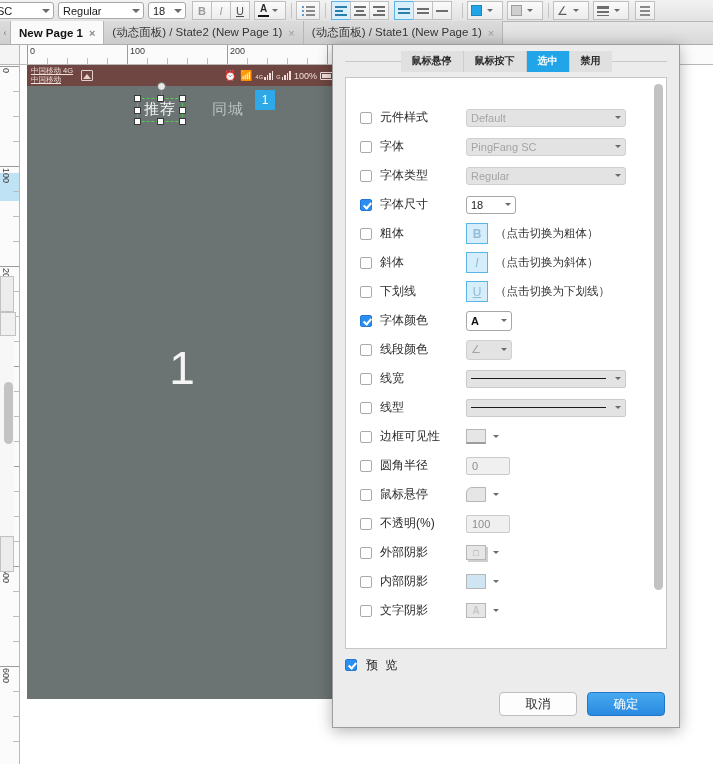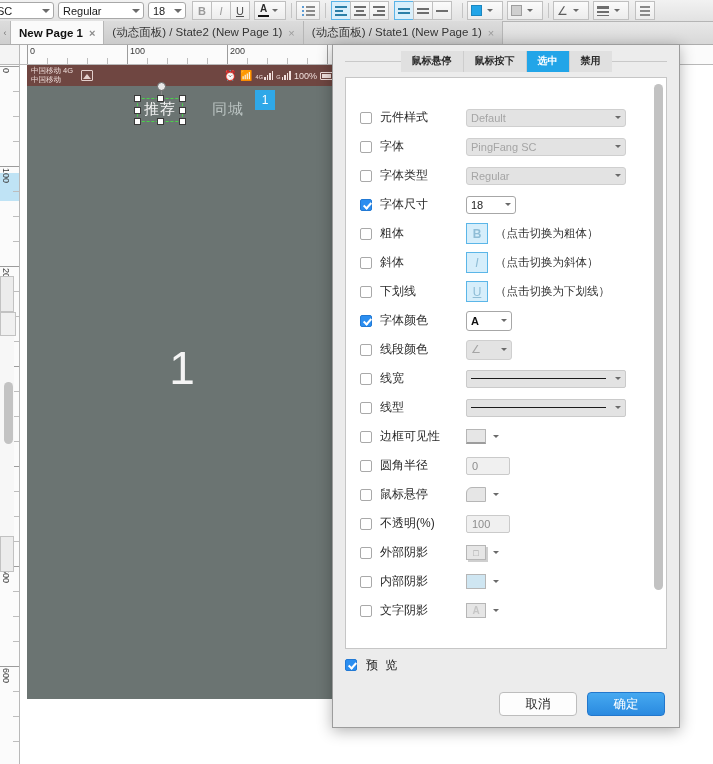--- a/index.html
+++ b/index.html
@@ -112,21 +112,21 @@
   }
   .page{
     position:absolute;left:6px;top:0;width:310px;height:634px;
     background:#6b7472;
   }
   .statusbar{
     position:absolute;left:0;top:0;width:310px;height:21px;
     background:#6f4641;display:flex;align-items:center;
     padding:0 4px;box-sizing:border-box;color:#f0dfdc;font-size:8px;
   }
-  .sb-left{display:flex;align-items:center;gap:8px;}
+  .sb-left{display:flex;align-items:center;gap:8px;text-decoration:underline;}
   .sb-carrier{display:flex;flex-direction:column;line-height:1.08;font-size:7.5px;}
   .sb-carrier span{white-space:nowrap;}
   .imgico{
     width:12px;height:11px;border:1px solid #e3cfcc;box-sizing:border-box;
     position:relative;border-radius:1px;
   }
   .imgico:before{
     content:"";position:absolute;left:1px;bottom:1px;width:0;height:0;
     border-left:4px solid transparent;border-right:4px solid transparent;
     border-bottom:5px solid #e3cfcc;

